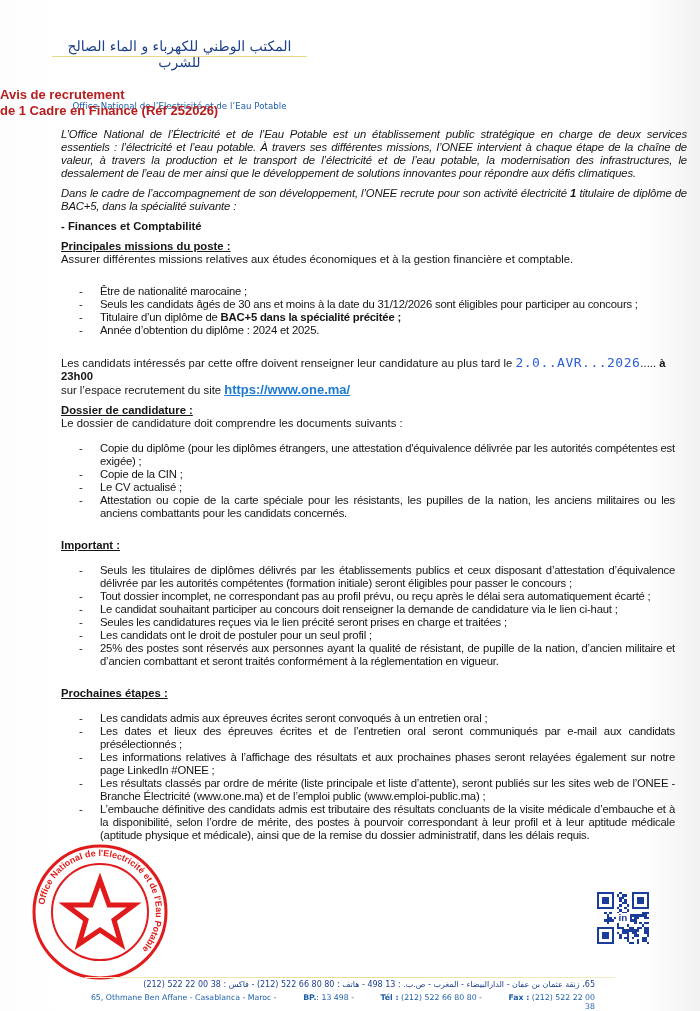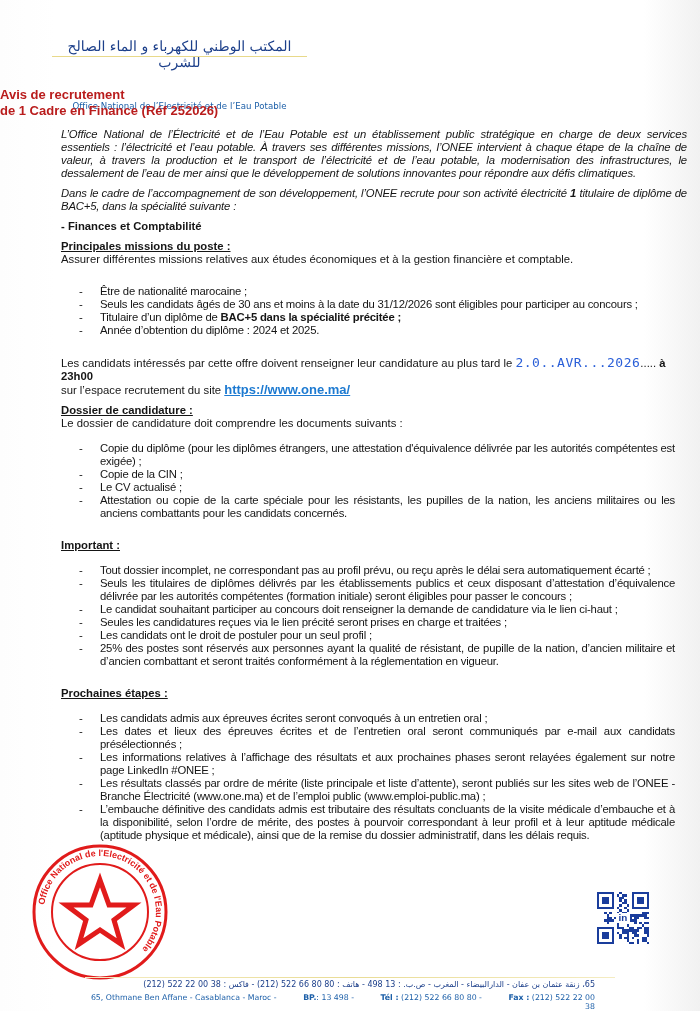--- a/index.html
+++ b/index.html
@@ -105,22 +105,22 @@
   <ul class="dash">
     <li>Copie du diplôme (pour les diplômes étrangers, une attestation d'équivalence délivrée par les autorités compétentes est exigée) ;</li>
     <li>Copie de la CIN ;</li>
     <li>Le CV actualisé ;</li>
     <li>Attestation ou copie de la carte spéciale pour les résistants, les pupilles de la nation, les anciens militaires ou les anciens combattants pour les candidats concernés.</li>
   </ul>
   <div class="gap"></div>
 
   <span class="section-title">Important :</span>
   <ul class="dash">
+    <li>Seuls les titulaires de diplômes délivrés par les établissements publics et ceux disposant d’attestation d’équivalence délivrée par les autorités compétentes (formation initiale) seront éligibles pour passer le concours ;</li>
     <li>Tout dossier incomplet, ne correspondant pas au profil prévu, ou reçu après le délai sera automatiquement écarté ;</li>
-    <li>Seuls les titulaires de diplômes délivrés par les établissements publics et ceux disposant d’attestation d’équivalence délivrée par les autorités compétentes (formation initiale) seront éligibles pour passer le concours ;</li>
     <li>Le candidat souhaitant participer au concours doit renseigner la demande de candidature via le lien ci-haut ;</li>
     <li>Seules les candidatures reçues via le lien précité seront prises en charge et traitées ;</li>
     <li>Les candidats ont le droit de postuler pour un seul profil ;</li>
     <li>25% des postes sont réservés aux personnes ayant la qualité de résistant, de pupille de la nation, d’ancien militaire et d’ancien combattant et seront traités conformément à la réglementation en vigueur.</li>
   </ul>
   <div class="gap"></div>
 
   <span class="section-title">Prochaines étapes :</span>
   <ul class="dash">
     <li>Les candidats admis aux épreuves écrites seront convoqués à un entretien oral ;</li>

